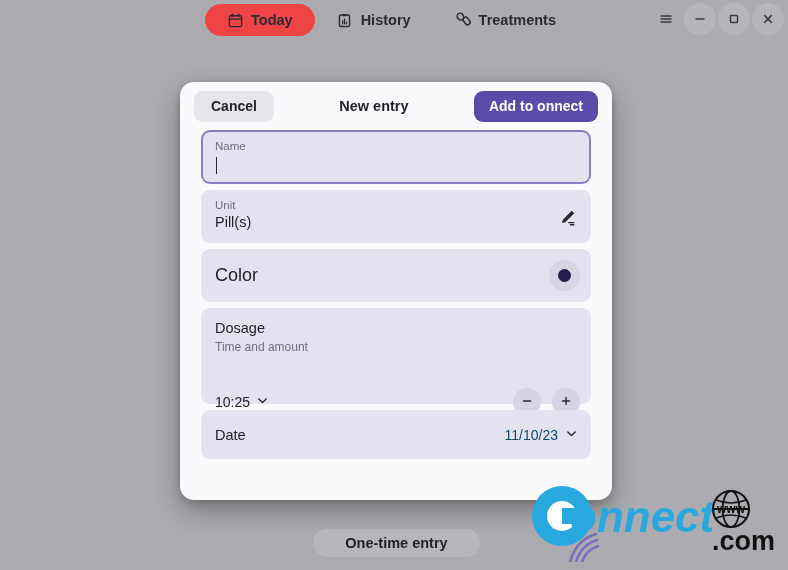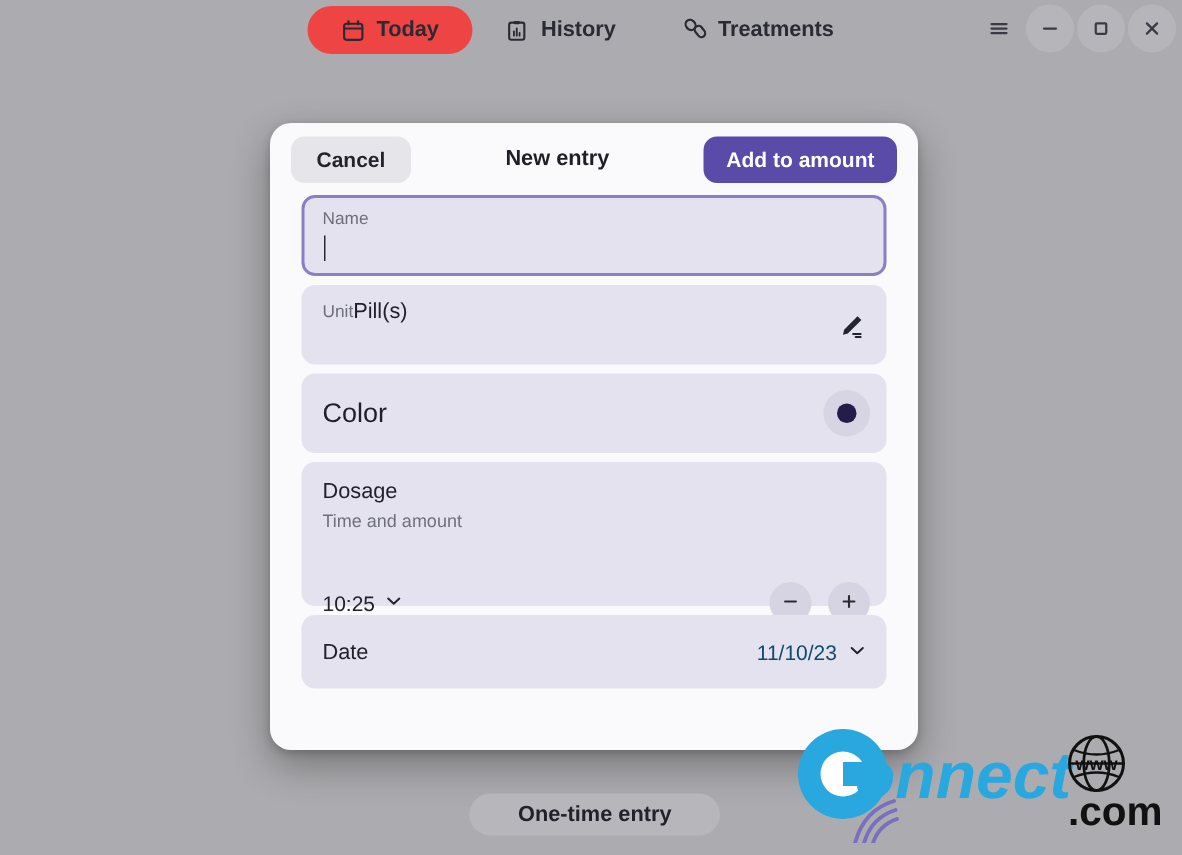--- a/index.html
+++ b/index.html
@@ -172,21 +172,21 @@
   }
 
   #unit-row {
     height: 53px;
     padding: 8px 14px 0 14px;
     display: flex;
     align-items: flex-start;
     justify-content: space-between;
     cursor: pointer;
   }
-  #unit-texts { display: flex; flex-direction: row; align-items: center; }
+  #unit-texts { display: flex; flex-direction: column; }
   #unit-label {
     font-size: 11.5px;
     color: #6f6f7c;
     line-height: 14px;
   }
   #unit-value {
     font-size: 14.5px;
     color: #1f1f28;
     line-height: 19px;
     margin-top: 1px;
@@ -405,21 +405,21 @@
       </span>
     </div>
   </div>
 </div>
 
 <div id="dialog">
 
   <div id="dialog-header">
     <button id="cancel-btn">Cancel</button>
     <div id="dialog-title">New entry</div>
-    <button id="add-btn" style="background: rgb(90, 75, 168);">Add to amount</button>
+    <button id="add-btn" style="background: rgb(90, 75, 168);">Add to onnect</button>
   </div>
 
   <div id="dialog-body">
 
     <div id="name-field" style="border-color: rgb(138, 127, 196);">
       <div id="name-label">Name</div>
       <div id="name-caret"></div>
     </div>
 
     <div class="row-card" id="unit-row">

